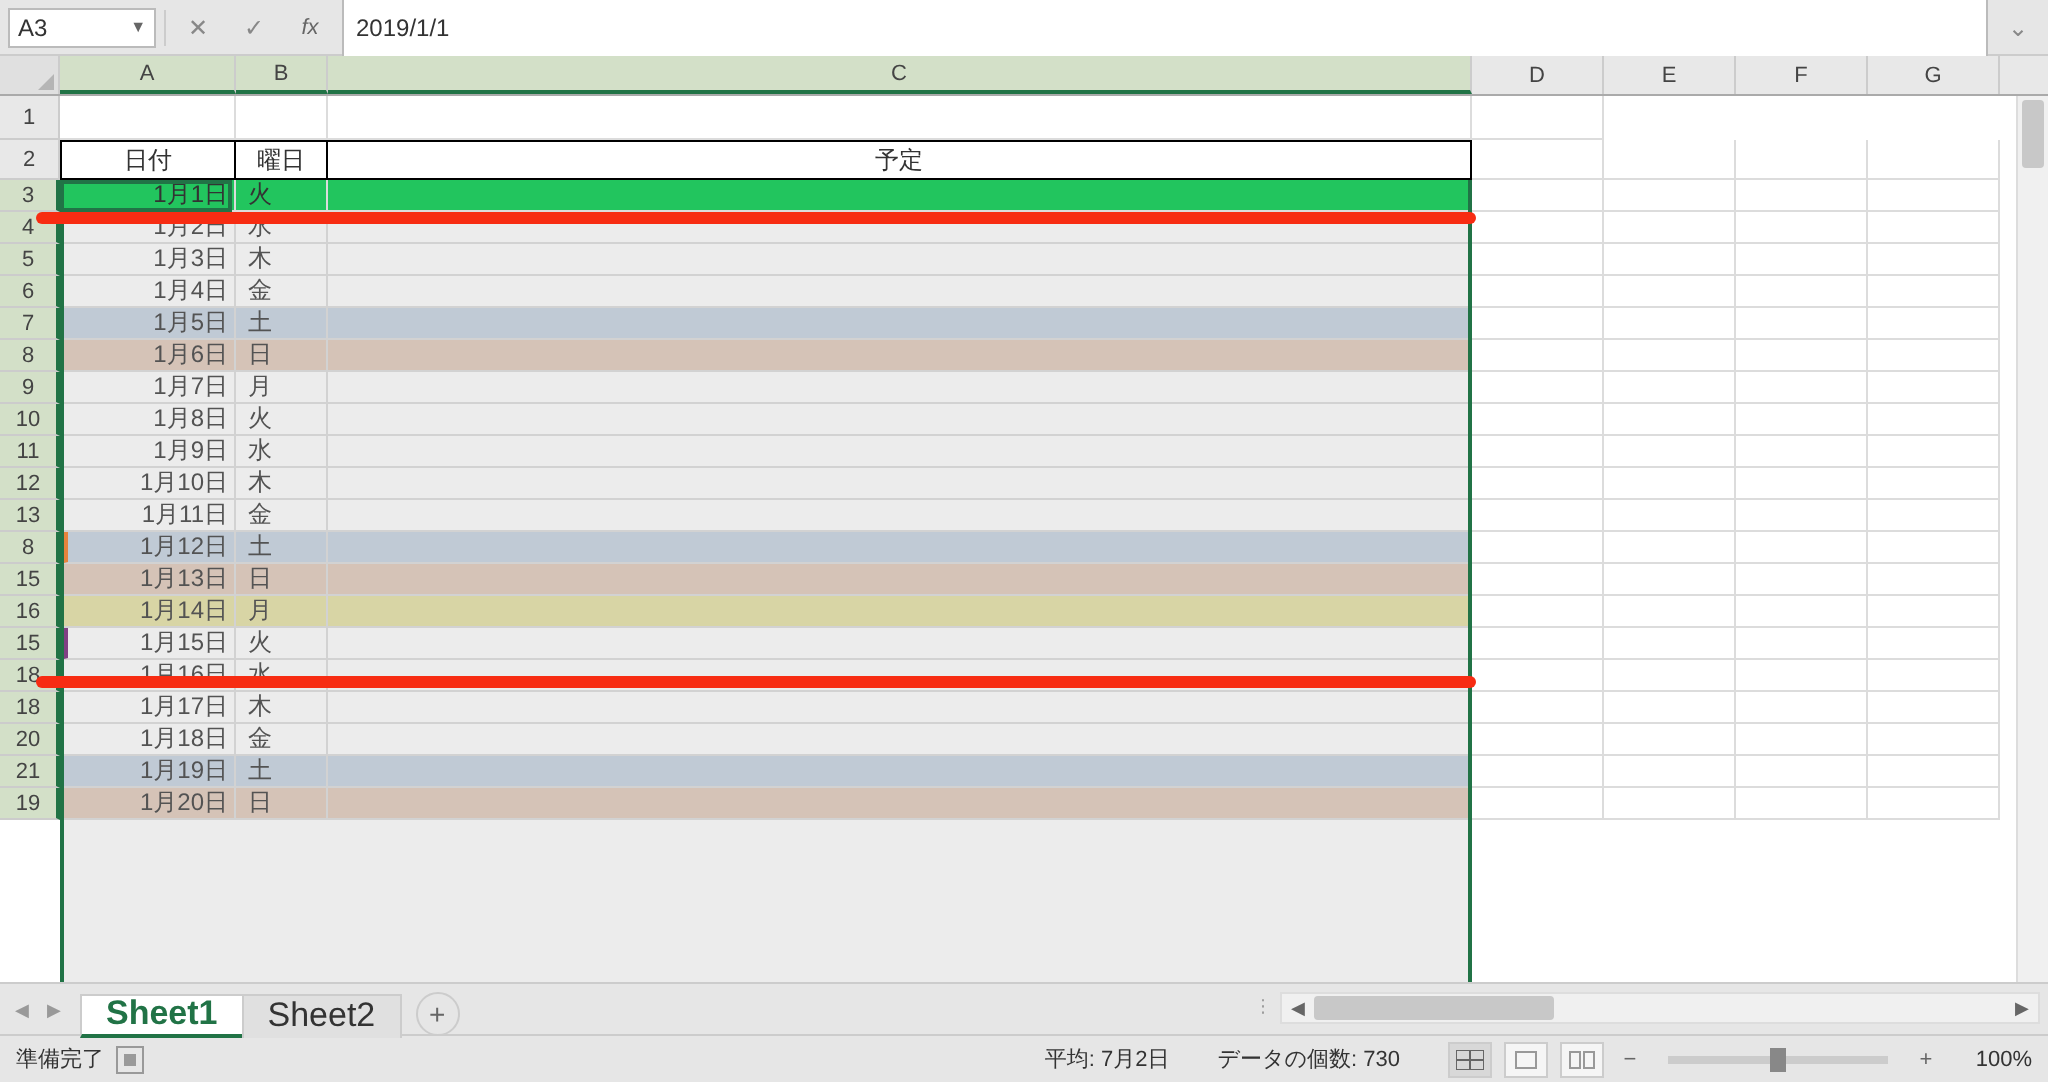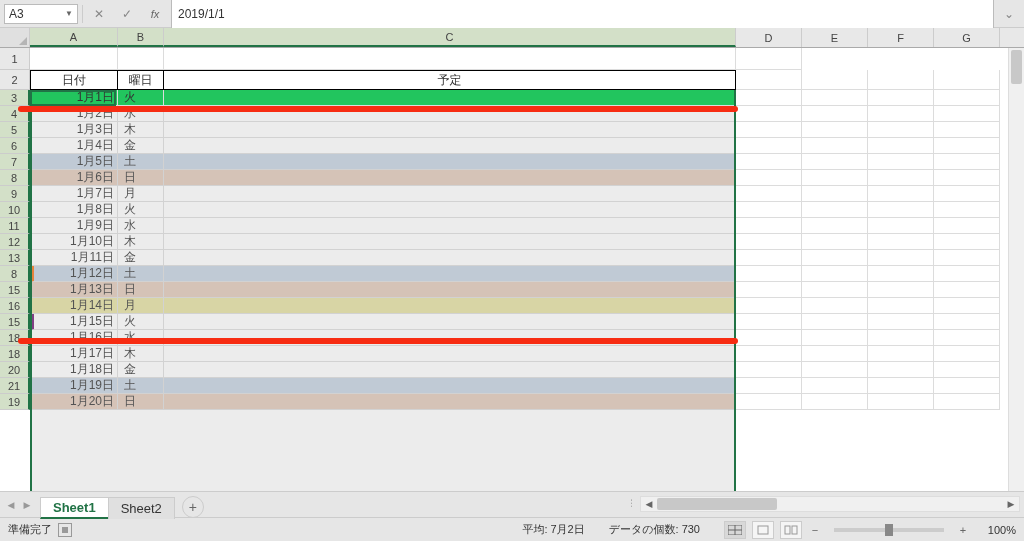--- a/index.html
+++ b/index.html
@@ -51,21 +51,21 @@
 .bg-seijin { background: #e5e0a0; }
 
 
 .vscroll { position:absolute; right:0; top:20px; bottom:0; width:16px; background:#f0f0f0; border-left:1px solid #ddd; }
 .vscroll .thumb { position:absolute; top:2px; left:2px; right:2px; height:34px; background:#c8c8c8; border-radius:2px; }
 
 
 .tabs-bar { height: 26px; background: #e6e6e6; border-top: 1px solid #ccc; display: flex; align-items: center; padding: 0 4px; position: relative; }
 .tab-nav { display:flex; gap:2px; margin-right:6px; }
 .tab-nav span { width:14px; height:14px; display:flex; align-items:center; justify-content:center; color:#999; font-size:9px; }
-.tab { height: 22px; padding: 0 12px; display:flex; align-items:center; font-size:13px; border: 1px solid #ccc; border-bottom:none; background:#e0e0e0; margin-right:-1px; cursor:pointer; position:relative; top:3px; }
+.tab { height: 22px; padding: 0 12px; display:flex; align-items:center; font-size:17px; border: 1px solid #ccc; border-bottom:none; background:#e0e0e0; margin-right:-1px; cursor:pointer; position:relative; top:3px; }
 .tab.active { background:#fff; border-bottom:2px solid #217346; font-weight:bold; color:#217346; }
 .tab-add { width:22px; height:22px; border:1px solid #ccc; border-radius:50%; display:flex; align-items:center; justify-content:center; margin-left:8px; color:#666; cursor:pointer; font-size:14px; position:relative; top:2px; }
 .hscroll { position:absolute; right:4px; top:4px; width:380px; height:16px; background:#f0f0f0; border:1px solid #ddd; display:flex; align-items:center; }
 .hscroll .arrow { width:16px; height:14px; display:flex; align-items:center; justify-content:center; font-size:9px; color:#666; }
 .hscroll .track { flex:1; height:14px; position:relative; }
 .hscroll .thumb { position:absolute; left:0; top:1px; bottom:1px; width:120px; background:#c8c8c8; border-radius:2px; }
 .split-handle { position:absolute; right:388px; top:6px; font-size:9px; color:#999; }
 
 
 .status-bar { height: 24px; background: #e6e6e6; border-top: 1px solid #ccc; display:flex; align-items:center; padding: 0 8px; font-size:11px; gap: 6px; }

